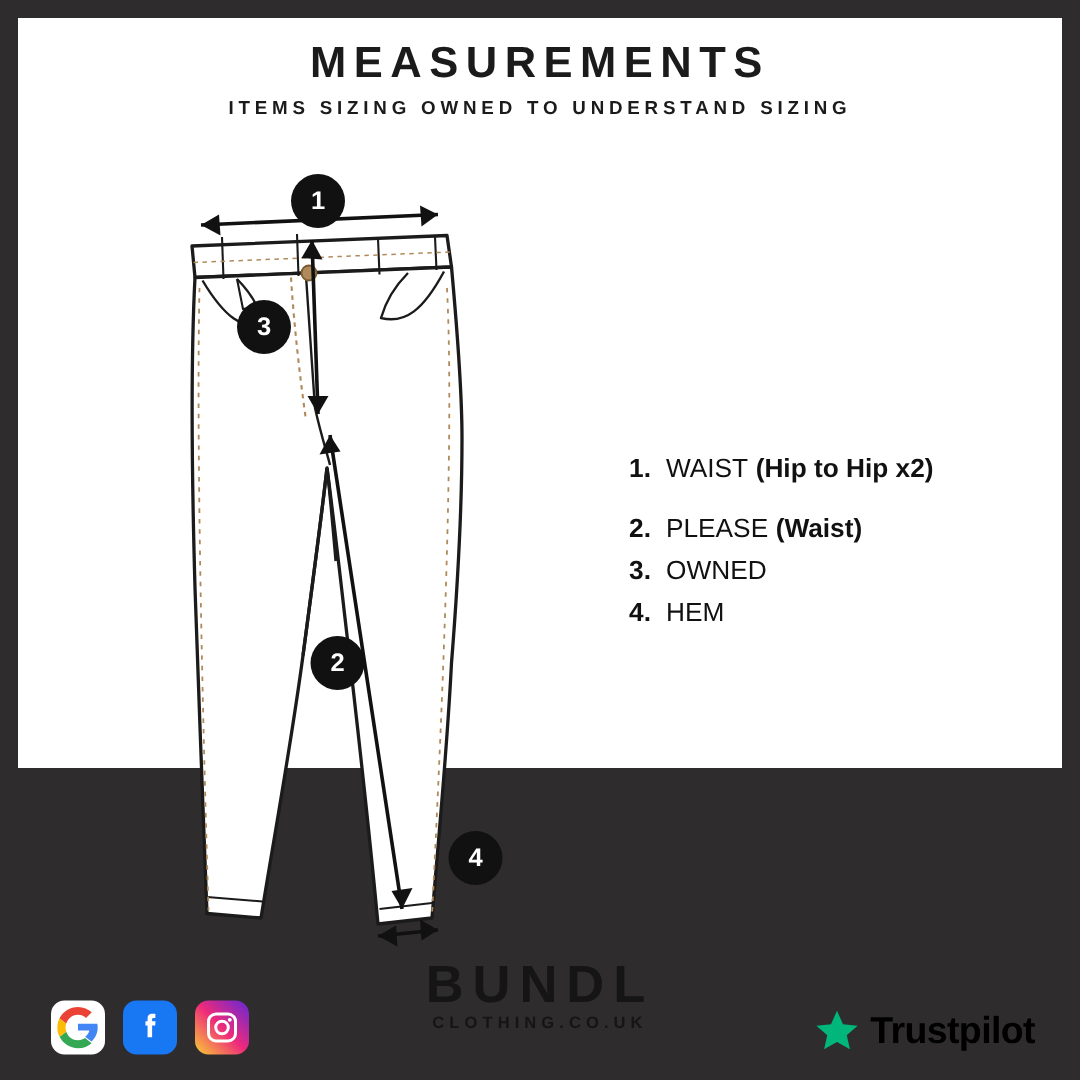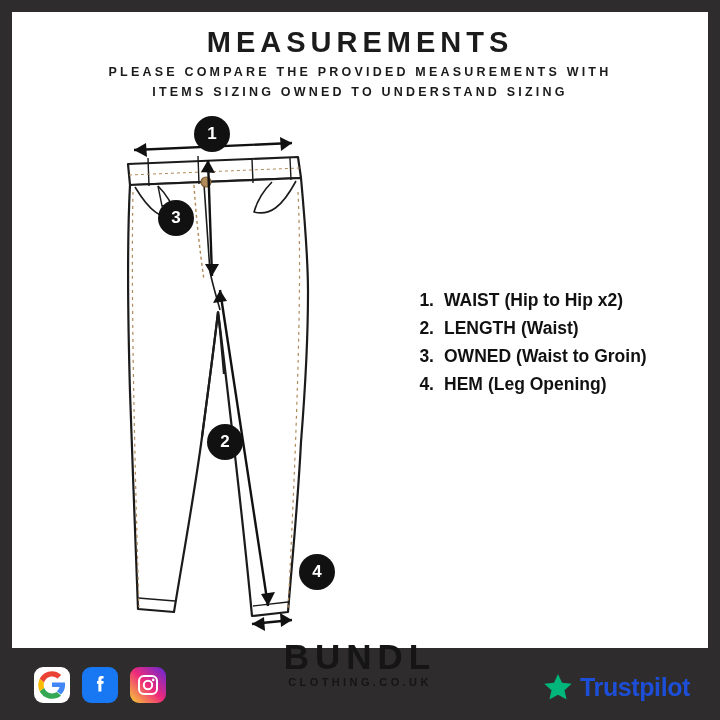--- a/index.html
+++ b/index.html
@@ -18,21 +18,21 @@
     width: 720px;
     height: 720px;
     background: #2e2c2c;
     box-sizing: border-box;
   }
   .canvas {
     position: absolute;
     left: 12px;
     top: 12px;
     width: 696px;
-    height: 636px;
+    height: 500px;
     background: #ffffff;
     box-sizing: border-box;
     padding-left: 20px;
   }
   .title {
     position: absolute;
     top: 14px;
     left: 0;
     width: 100%;
     text-align: center;
@@ -67,25 +67,26 @@
     color: #111;
   }
   .legend-num {
     width: 30px;
     text-align: right;
     padding-right: 10px;
     font-weight: bold;
     flex: none;
   }
   .legend-label {
-    font-weight: bold;
+    font-weight: normal;
   }
   .legend-paren {
     font-weight: bold;
     margin-left: 5px;
+    margin-top: 12px;
   }
   .diagram {
     position: absolute;
     left: 90px;
     top: 100px;
     width: 300px;
     height: 530px;
   }
   .badge {
     position: absolute;
@@ -141,33 +142,32 @@
     position: absolute;
     right: 18px;
     top: 660px;
     display: flex;
     align-items: center;
     gap: 7px;
   }
   .tp-text {
     font-size: 25px;
     font-weight: bold;
-    color: #1d4ed8;
+    color: #000000;
     letter-spacing: -0.4px;
   }
 </style>
 </head>
 <body>
 
 <div id="page">
   <div class="canvas">
 
     <div class="title">MEASUREMENTS</div>
     <div class="subtitle">
-      <div>PLEASE COMPARE THE PROVIDED MEASUREMENTS WITH</div>
       <div>ITEMS SIZING OWNED TO UNDERSTAND SIZING</div>
     </div>
 
     <div class="diagram">
       <svg width="300" height="530" viewBox="0 0 300 530">
         <g fill="#ffffff" stroke="#1b1b1b" stroke-width="2.2" stroke-linejoin="round">
 
           <path d="M26,52 L196,45 L199,66 L28,73 Z"></path>
 
           <path d="M28,73 L199,66
@@ -239,32 +239,30 @@
     </div>
 
     <div class="legend">
       <div class="legend-row">
         <span class="legend-num">1.</span>
         <span class="legend-label">WAIST</span>
         <span class="legend-paren">(Hip to Hip x2)</span>
       </div>
       <div class="legend-row">
         <span class="legend-num">2.</span>
-        <span class="legend-label">LENGTH</span>
+        <span class="legend-label">PLEASE</span>
         <span class="legend-paren">(Waist)</span>
       </div>
       <div class="legend-row">
         <span class="legend-num">3.</span>
         <span class="legend-label">OWNED</span>
-        <span class="legend-paren">(Waist to Groin)</span>
       </div>
       <div class="legend-row">
         <span class="legend-num">4.</span>
         <span class="legend-label">HEM</span>
-        <span class="legend-paren">(Leg Opening)</span>
       </div>
     </div>
 
     <div class="footer-brand">
       <div class="brand-name">BUNDL</div>
       <div class="brand-sub">CLOTHING.CO.UK</div>
     </div>
 
     <div class="social">
       <div class="social-icon" style="background:#ffffff;">

